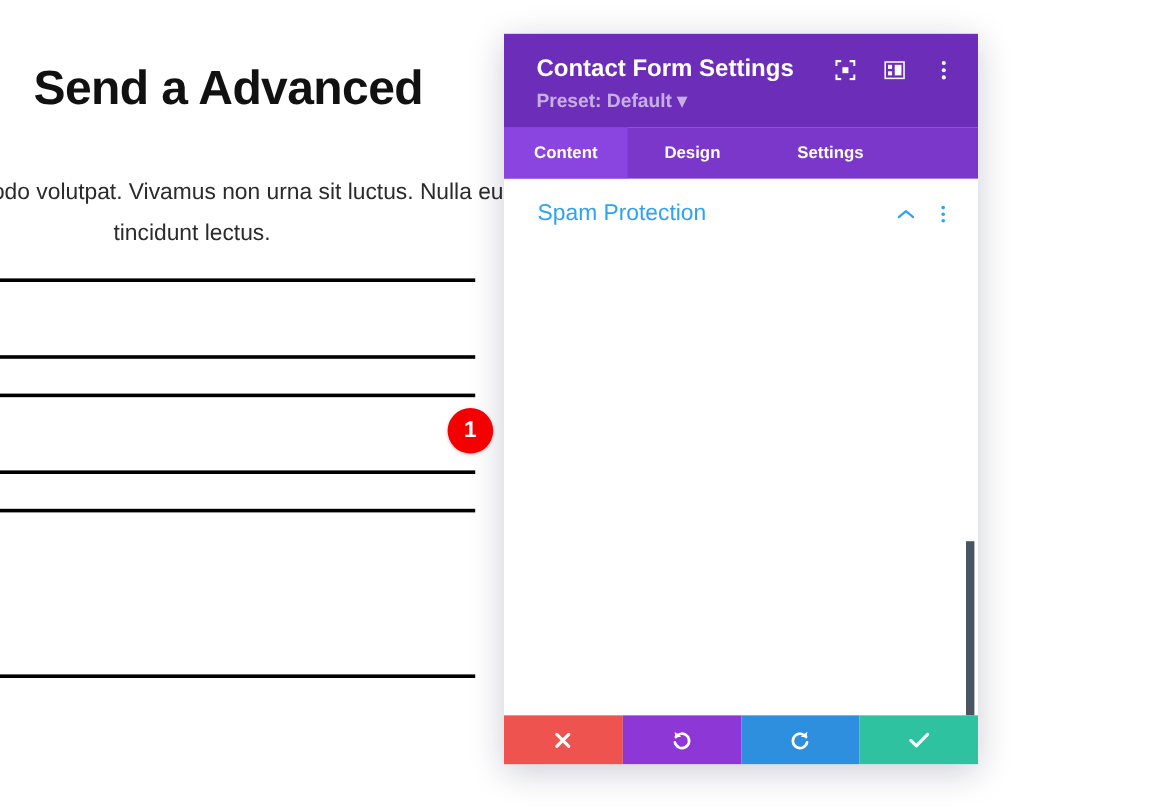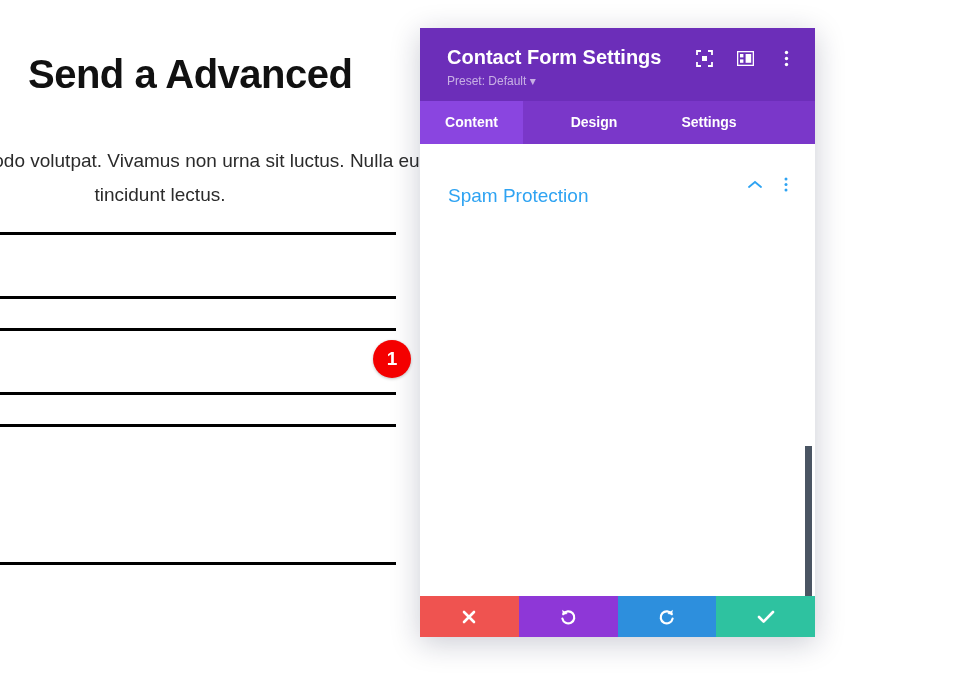--- a/index.html
+++ b/index.html
@@ -91,22 +91,22 @@
     flex: 0 0 auto;
   }
   #modal-title {
     color: #ffffff;
     font-size: 20px;
     font-weight: 700;
     line-height: 26px;
   }
   #modal-preset {
     color: rgba(255,255,255,.62);
-    font-size: 12px;
-    font-weight: 400;
+    font-size: 16px;
+    font-weight: 700;
     margin-top: 4px;
     cursor: pointer;
     display: inline-block;
   }
   #header-icons {
     position: absolute;
     right: 20px;
     top: 21px;
     display: flex;
     align-items: center;
@@ -130,40 +130,39 @@
   .tab {
     padding: 13px 0 14px 0;
     color: #ffffff;
     font-size: 14px;
     font-weight: 700;
     text-align: center;
     cursor: pointer;
   }
   .tab.active { background: #8a45e0; }
   #tab-content { width: 103px; text-align: center; }
-  #tab-design  { width: 108px; padding-left: 17px; }
+  #tab-design  { width: 108px; }
   #tab-advanced{ width: 122px; }
 
   
   #modal-body {
     flex: 1 1 auto;
     position: relative;
     background: #ffffff;
     overflow: hidden;
   }
   #section-header {
     display: flex;
     align-items: center;
     padding: 18px 22px 0 28px;
   }
   #section-title {
     color: #2ea3f2;
     font-size: 19px;
     flex: 1 1 auto;
-    margin-top: 23px;
   }
   #section-actions {
     display: flex;
     align-items: center;
     gap: 16px;
   }
   .sec-icon {
     width: 15px; height: 15px;
     display:flex; align-items:center; justify-content:center;
     cursor: pointer;

